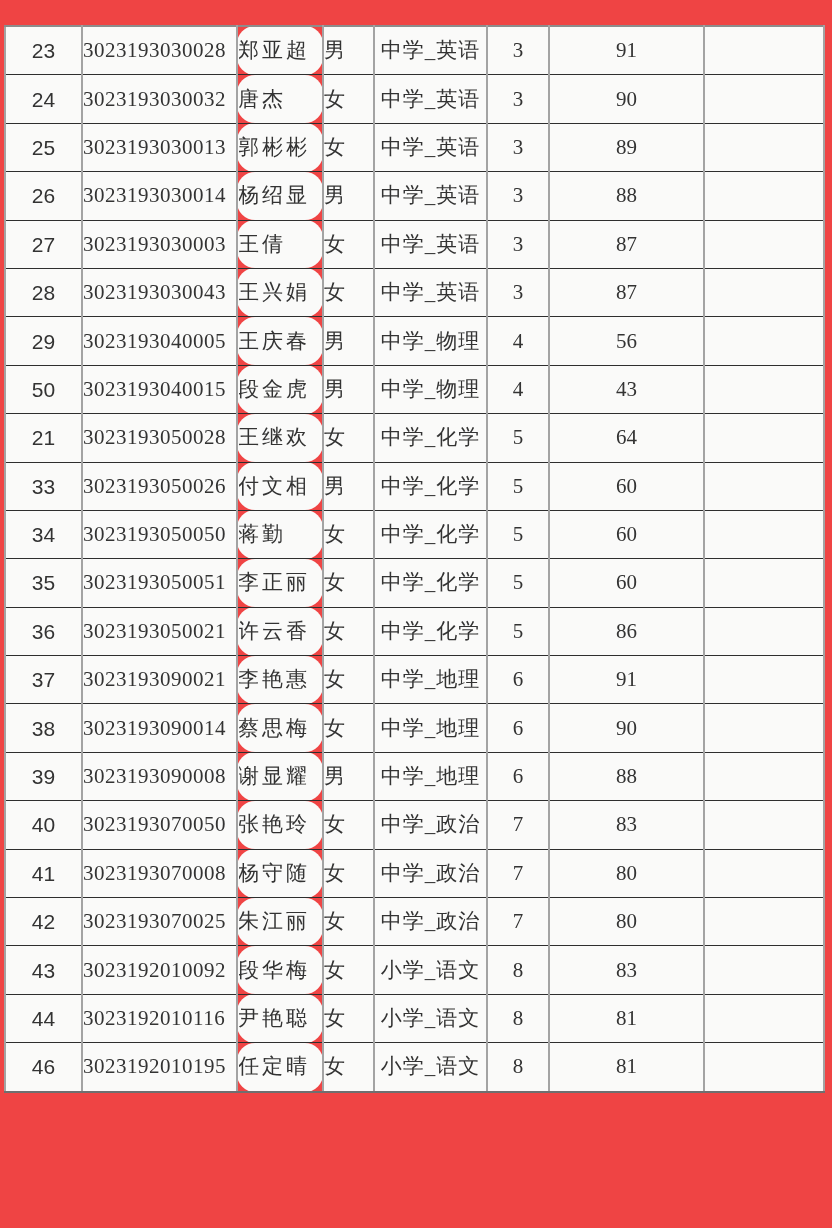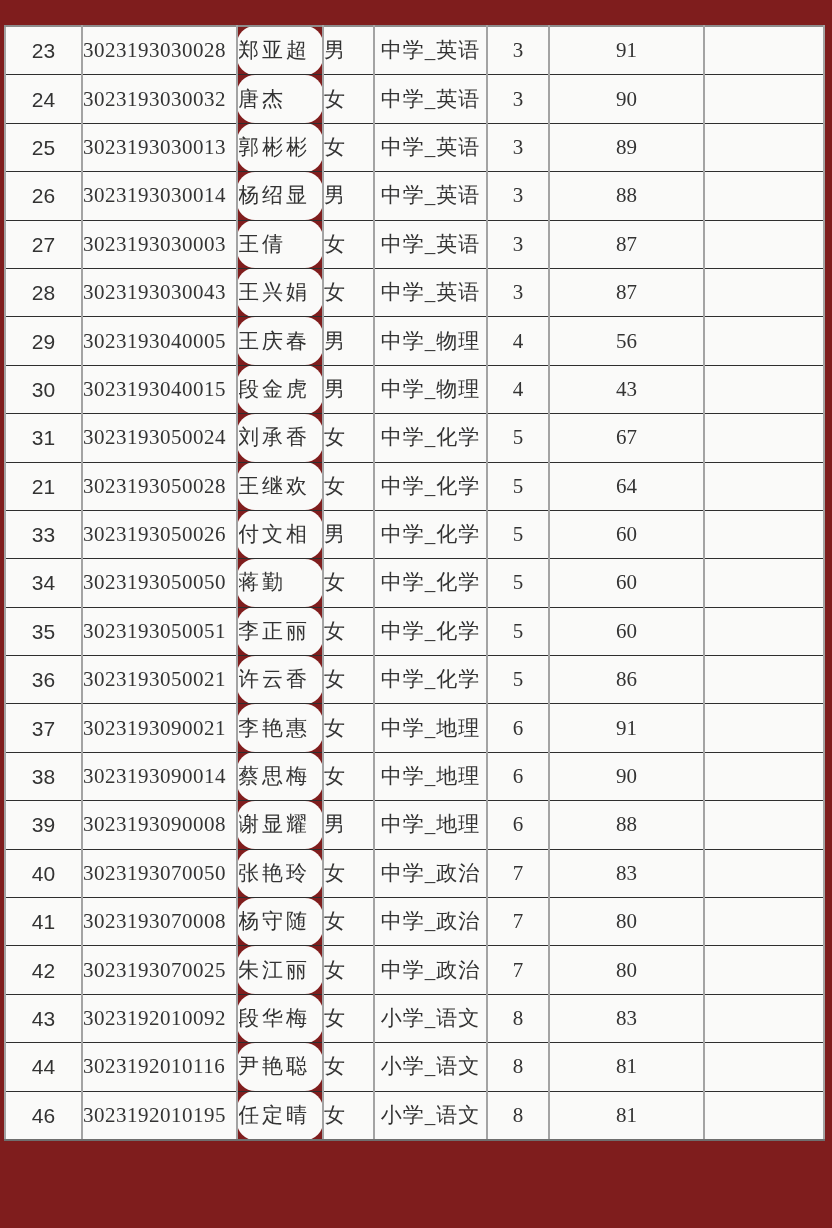--- a/index.html
+++ b/index.html
@@ -8,21 +8,21 @@
     background: #ffffff;
     width: 832px;
     height: 1228px;
     overflow: hidden;
     font-family: "Liberation Serif", serif;
   }
   .page {
     position: relative;
     width: 832px;
     height: 1228px;
-    background: #7f1d1d;
+    background: #ef4444;
   }
   .table-wrap {
     position: absolute;
     left: 4px;
     top: 25px;
     width: 819px;
   }
   table.score-table {
     border-collapse: collapse;
     table-layout: fixed;
@@ -168,37 +168,27 @@
     <td class="c-rownum">29</td>
     <td class="c-id">3023193040005</td>
     <td class="c-name">王庆春</td>
     <td class="c-gender">男</td>
     <td class="c-subject">中学_物理</td>
     <td class="c-group">4</td>
     <td class="c-score">56</td>
     <td class="c-remark"></td>
   </tr>
           <tr>
-    <td class="c-rownum">30</td>
+    <td class="c-rownum">50</td>
     <td class="c-id">3023193040015</td>
     <td class="c-name">段金虎</td>
     <td class="c-gender">男</td>
     <td class="c-subject">中学_物理</td>
     <td class="c-group">4</td>
     <td class="c-score">43</td>
-    <td class="c-remark"></td>
-  </tr>
-          <tr>
-    <td class="c-rownum">31</td>
-    <td class="c-id">3023193050024</td>
-    <td class="c-name">刘承香</td>
-    <td class="c-gender">女</td>
-    <td class="c-subject">中学_化学</td>
-    <td class="c-group">5</td>
-    <td class="c-score">67</td>
     <td class="c-remark"></td>
   </tr>
           <tr>
     <td class="c-rownum">21</td>
     <td class="c-id">3023193050028</td>
     <td class="c-name">王继欢</td>
     <td class="c-gender">女</td>
     <td class="c-subject">中学_化学</td>
     <td class="c-group">5</td>
     <td class="c-score">64</td>

